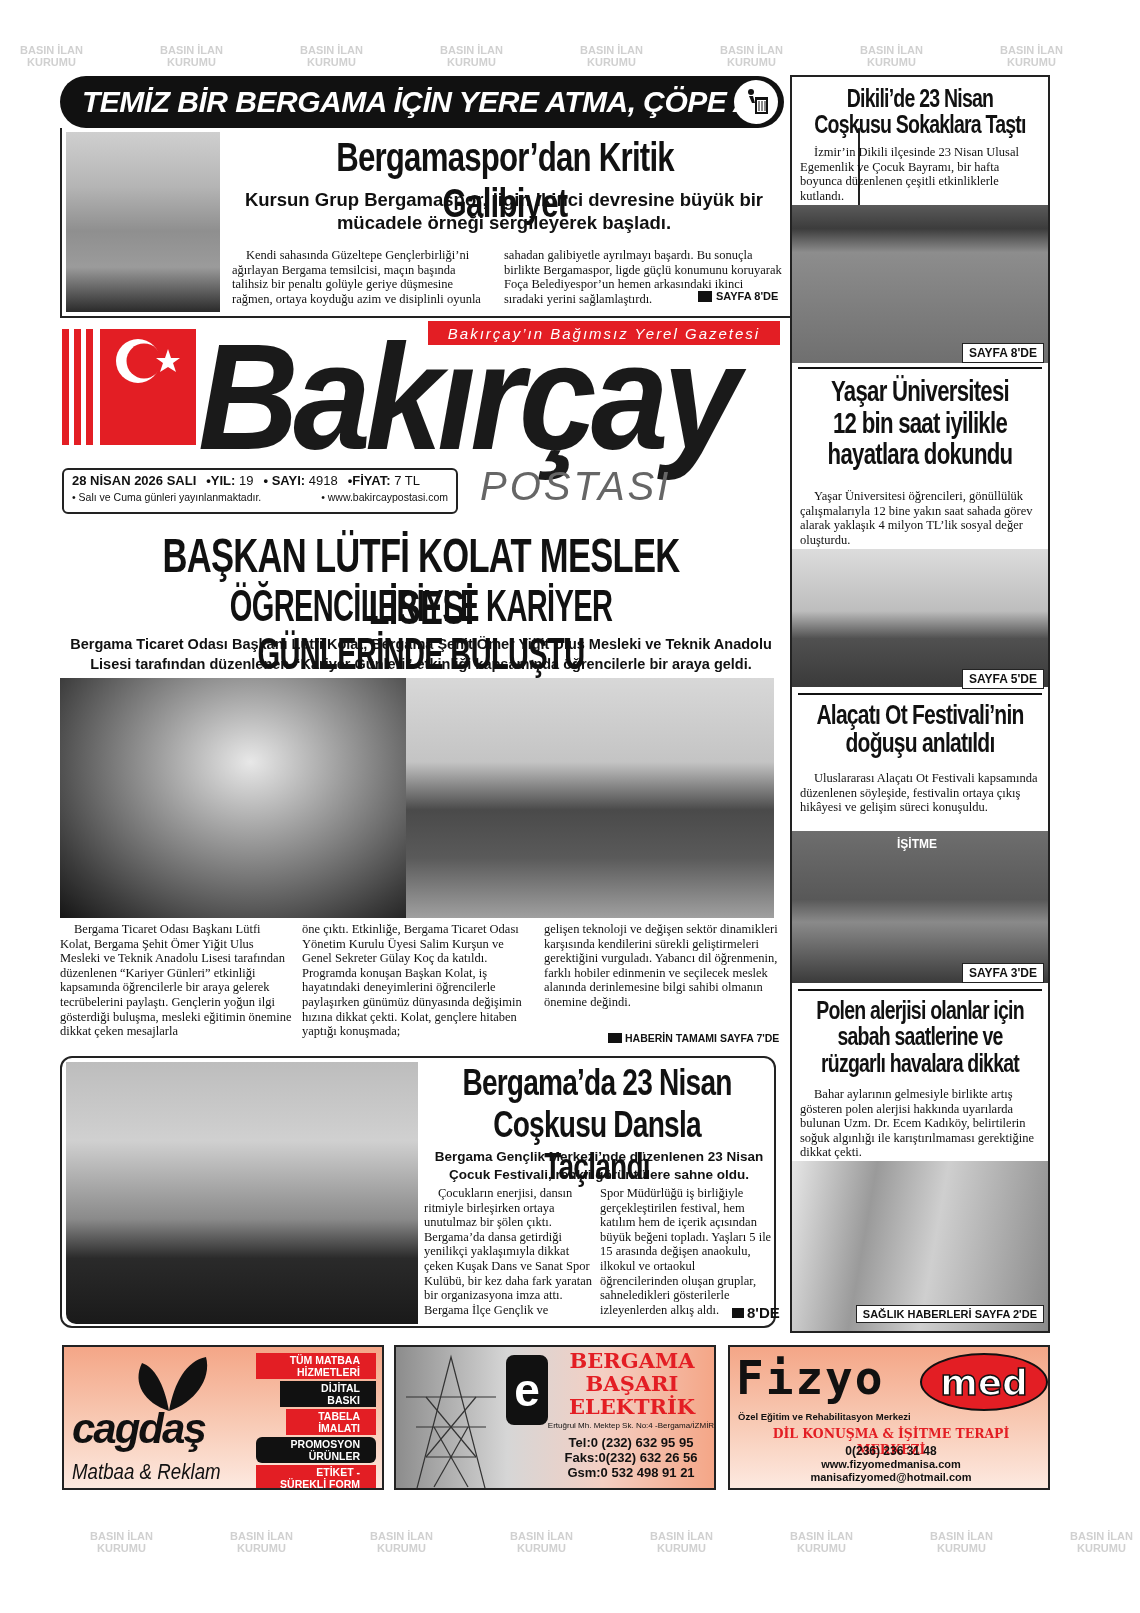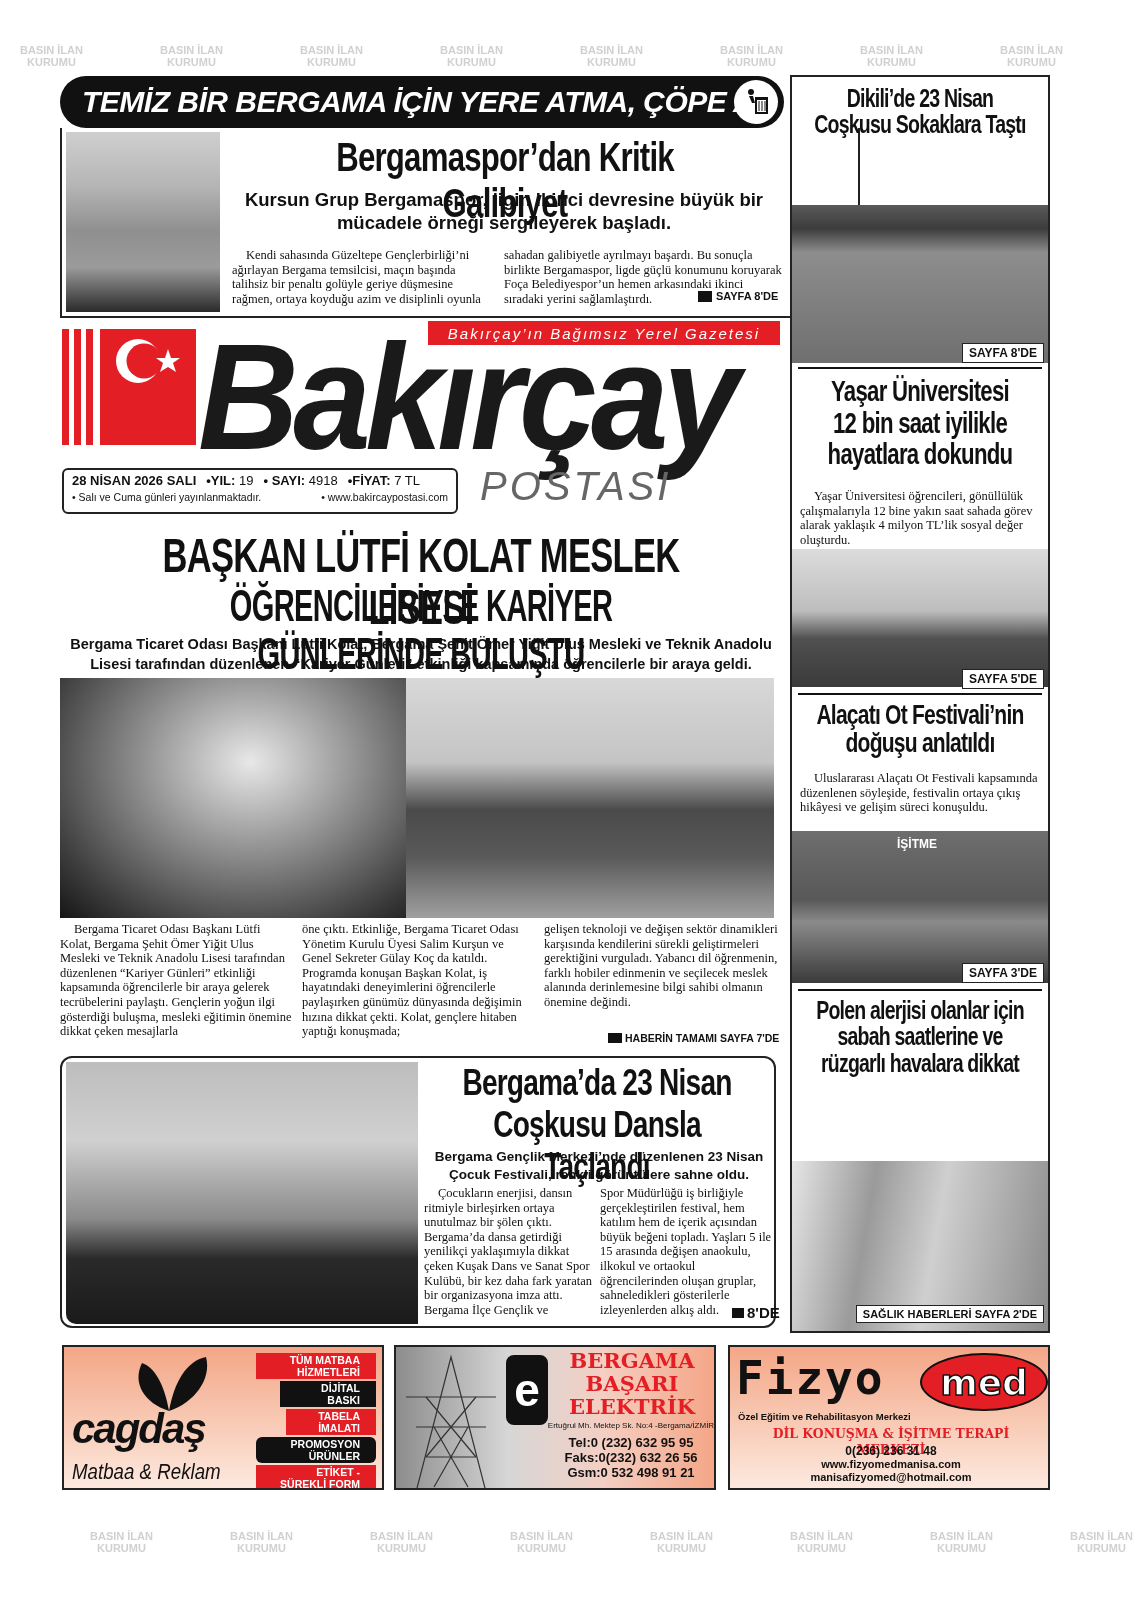--- a/index.html
+++ b/index.html
@@ -135,20 +135,21 @@
   <div class="abs" style="left:670px; top:246px; font-family:'Liberation Sans',sans-serif; font-weight:700; font-size:15px; display:flex; align-items:center; gap:3px;">
     <span style="display:inline-block; width:12px; height:10px; background:#111;"></span>
     <span>8'DE</span>
   </div>
 </div>
 
 <div id="right-col" class="abs">
 
   <div class="abs" style="left:0; top:0; width:256px; height:286px;">
     <div class="abs rc-head" style="left:-10px; top:8px; width:276px; font-size:25px; transform: scaleX(0.78);">Dikili’de 23 Nisan Coşkusu Sokaklara Taştı</div>
+    <div class="abs rc-body" style="left:0; top:68px; width:256px;">İzmir’in Dikili ilçesinde 23 Nisan Ulusal Egemenlik ve Çocuk Bayramı, bir hafta boyunca düzenlenen çeşitli etkinliklerle kutlandı.</div>
     <div class="abs photo" style="left:0; top:128px; width:256px; height:158px; background: linear-gradient(180deg,#5a5a5a 0%,#3c3c3c 15%,#8d8d8d 30%,#6f6f6f 100%);"></div>
     <div class="sayfa-tag" style="right:4px; top:266px;">SAYFA 8'DE</div>
   </div>
   <div class="rule" style="left:6px; top:290px; width:244px;"></div>
 
   <div class="abs" style="left:0; top:294px; width:256px; height:320px;">
     <div class="abs rc-head" style="left:-10px; top:4px; width:276px; font-size:30px; transform: scaleX(0.74);">Yaşar Üniversitesi 12 bin saat iyilikle hayatlara dokundu</div>
     <div class="abs rc-body" style="left:0; top:118px; width:256px;">Yaşar Üniversitesi öğrencileri, gönüllülük çalışmalarıyla 12 bine yakın saat sahada görev alarak yaklaşık 4 milyon TL’lik sosyal değer oluşturdu.</div>
     <div class="abs photo" style="left:0; top:178px; width:256px; height:138px; background: linear-gradient(180deg,#dcdcdc 0%,#bdbdbd 45%,#505050 65%,#3a3a3a 100%);"></div>
     <div class="sayfa-tag" style="right:4px; top:298px;">SAYFA 5'DE</div>
@@ -160,20 +161,21 @@
     <div class="abs rc-body" style="left:0; top:74px; width:256px;">Uluslararası Alaçatı Ot Festivali kapsamında düzenlenen söyleşide, festivalin ortaya çıkış hikâyesi ve gelişim süreci konuşuldu.</div>
     <div class="abs photo" style="left:0; top:134px; width:256px; height:152px; background: linear-gradient(180deg,#6e6e6e 0%,#585858 45%,#8a8a8a 60%,#3a3a3a 100%);">
       <div class="abs" style="left:80px; top:6px; width:90px; text-align:center; color:#fff; font-family:'Liberation Sans',sans-serif; font-weight:700; font-size:12px;">İŞİTME</div>
     </div>
     <div class="sayfa-tag" style="right:4px; top:266px;">SAYFA 3'DE</div>
   </div>
   <div class="rule" style="left:6px; top:912px; width:244px;"></div>
 
   <div class="abs" style="left:0; top:916px; width:256px; height:338px;">
     <div class="abs rc-head" style="left:-10px; top:4px; width:276px; font-size:25px; transform: scaleX(0.78);">Polen alerjisi olanlar için sabah saatlerine ve rüzgarlı havalara dikkat</div>
+    <div class="abs rc-body" style="left:0; top:94px; width:256px;">Bahar aylarının gelmesiyle birlikte artış gösteren polen alerjisi hakkında uyarılarda bulunan Uzm. Dr. Ecem Kadıköy, belirtilerin soğuk algınlığı ile karıştırılmaması gerektiğine dikkat çekti.</div>
     <div class="abs photo" style="left:0; top:168px; width:256px; height:170px; background: linear-gradient(100deg,#e6e6e6 0%,#9a9a9a 30%,#cfcfcf 55%,#8a8a8a 100%);"></div>
     <div class="sayfa-tag" style="right:4px; top:312px; font-size:11px;">SAĞLIK HABERLERİ SAYFA 2'DE</div>
   </div>
 </div>
 
 <div class="ad ad-peach" style="left:62px; width:322px;">
   <svg class="abs" width="90" height="60" viewBox="0 0 90 60" style="left:60px; top:6px;">
     <path d="M45 58 C20 50 8 30 18 10 C30 14 40 30 45 58 Z" fill="#111"></path>
     <path d="M45 58 C50 30 62 8 82 4 C88 26 70 50 45 58 Z" fill="#111"></path>
   </svg>

